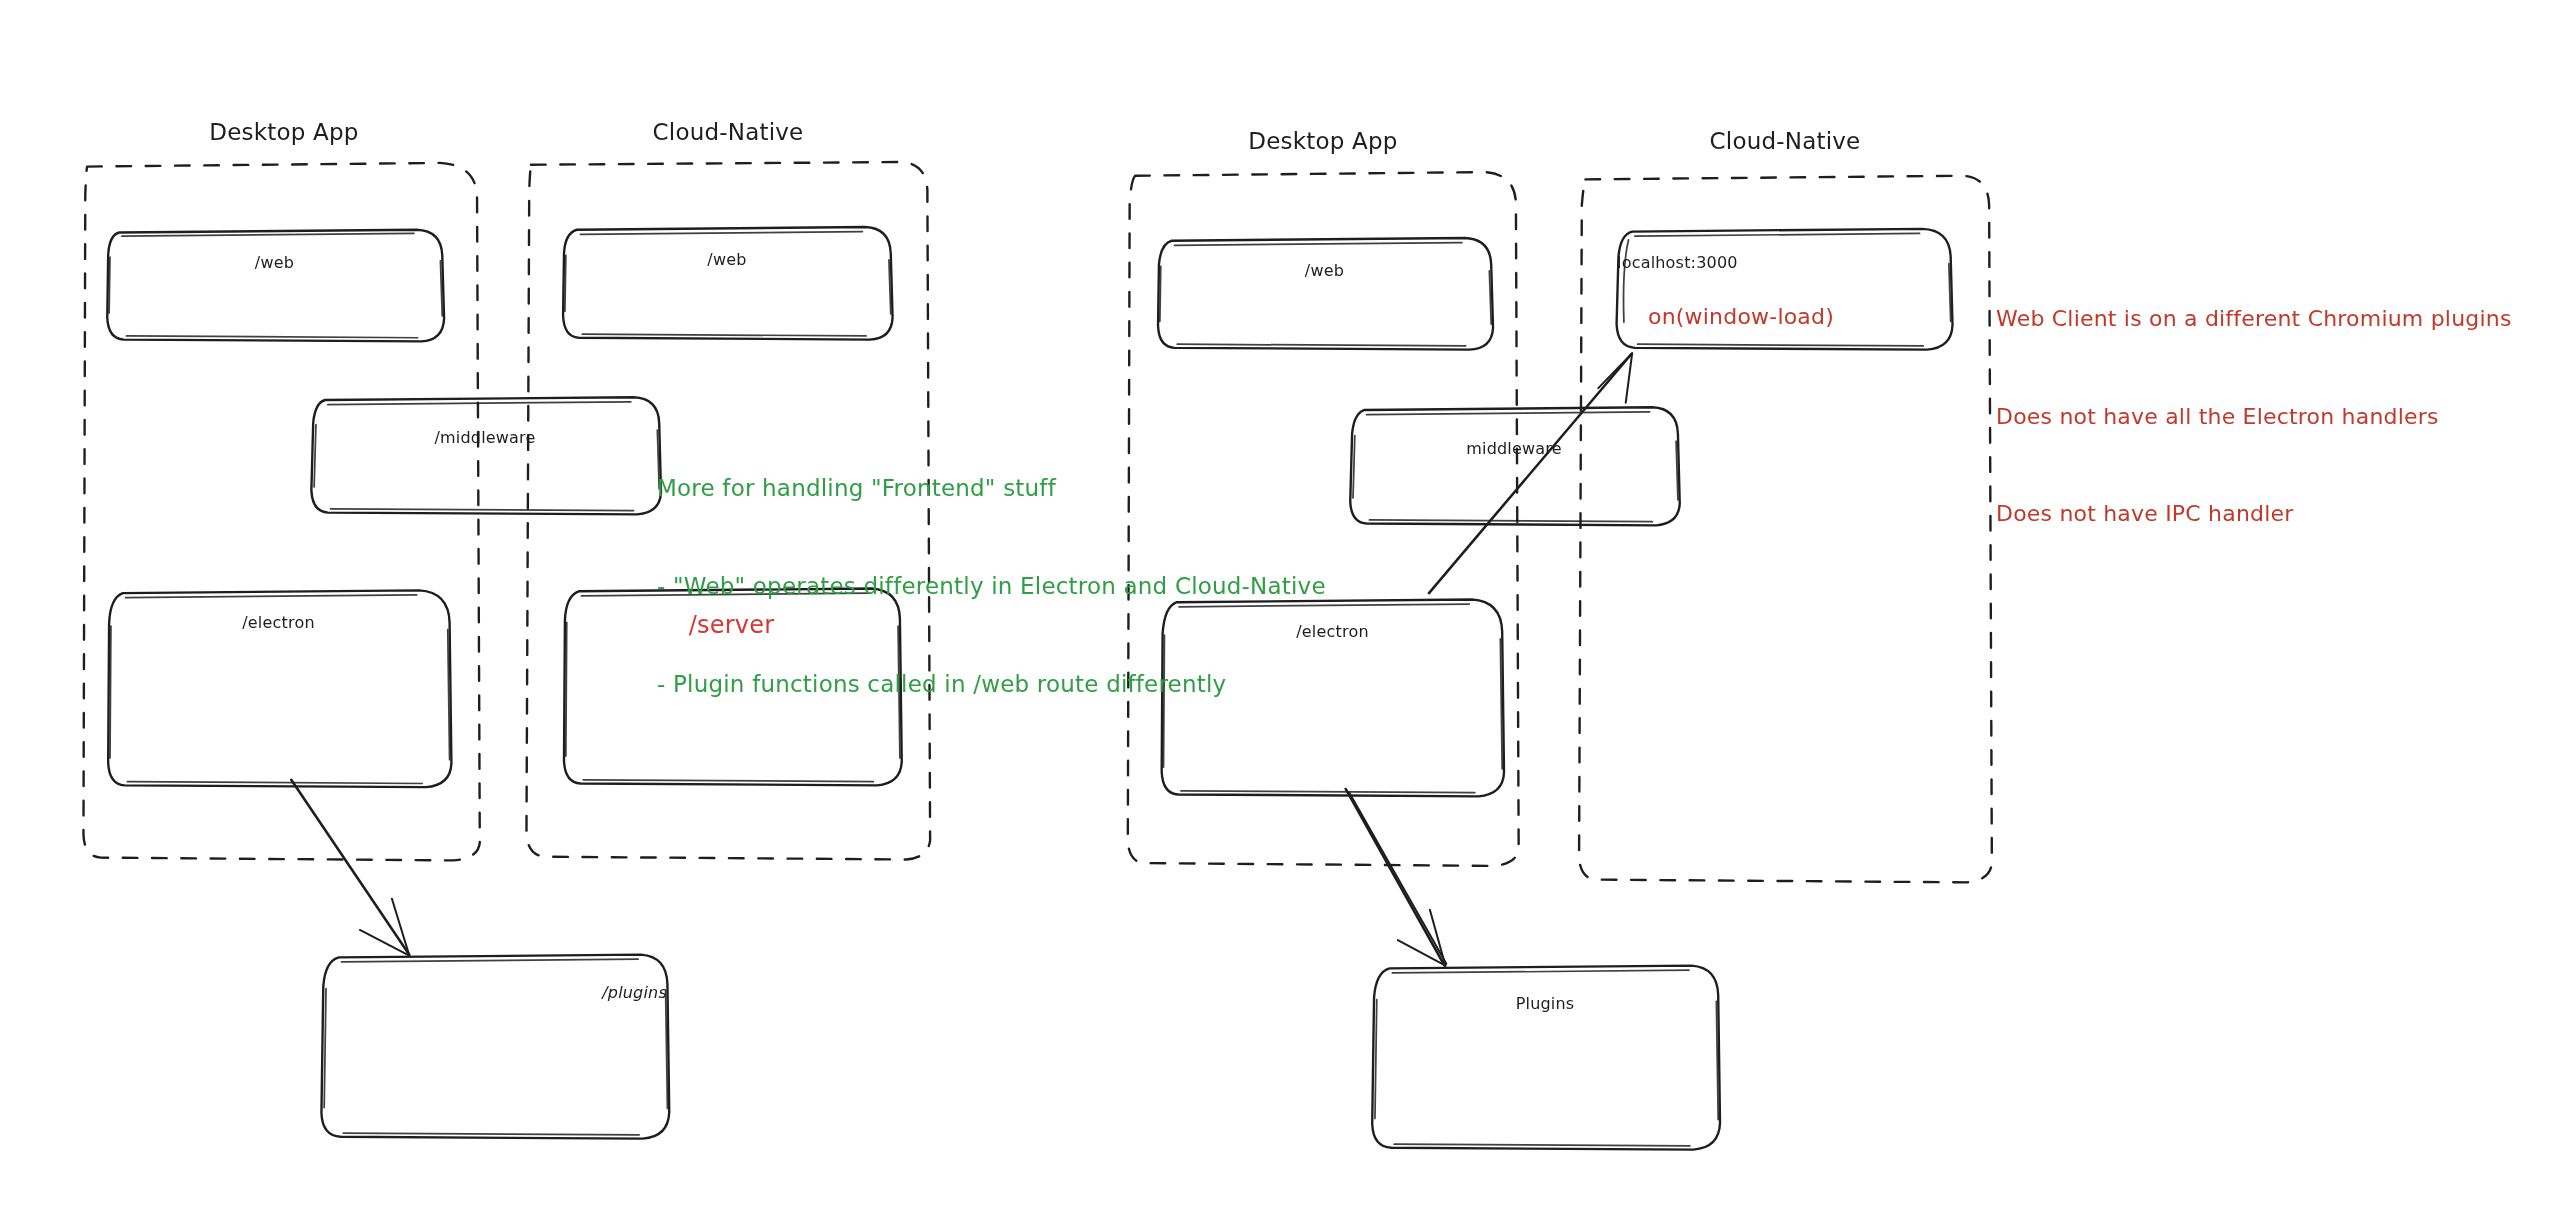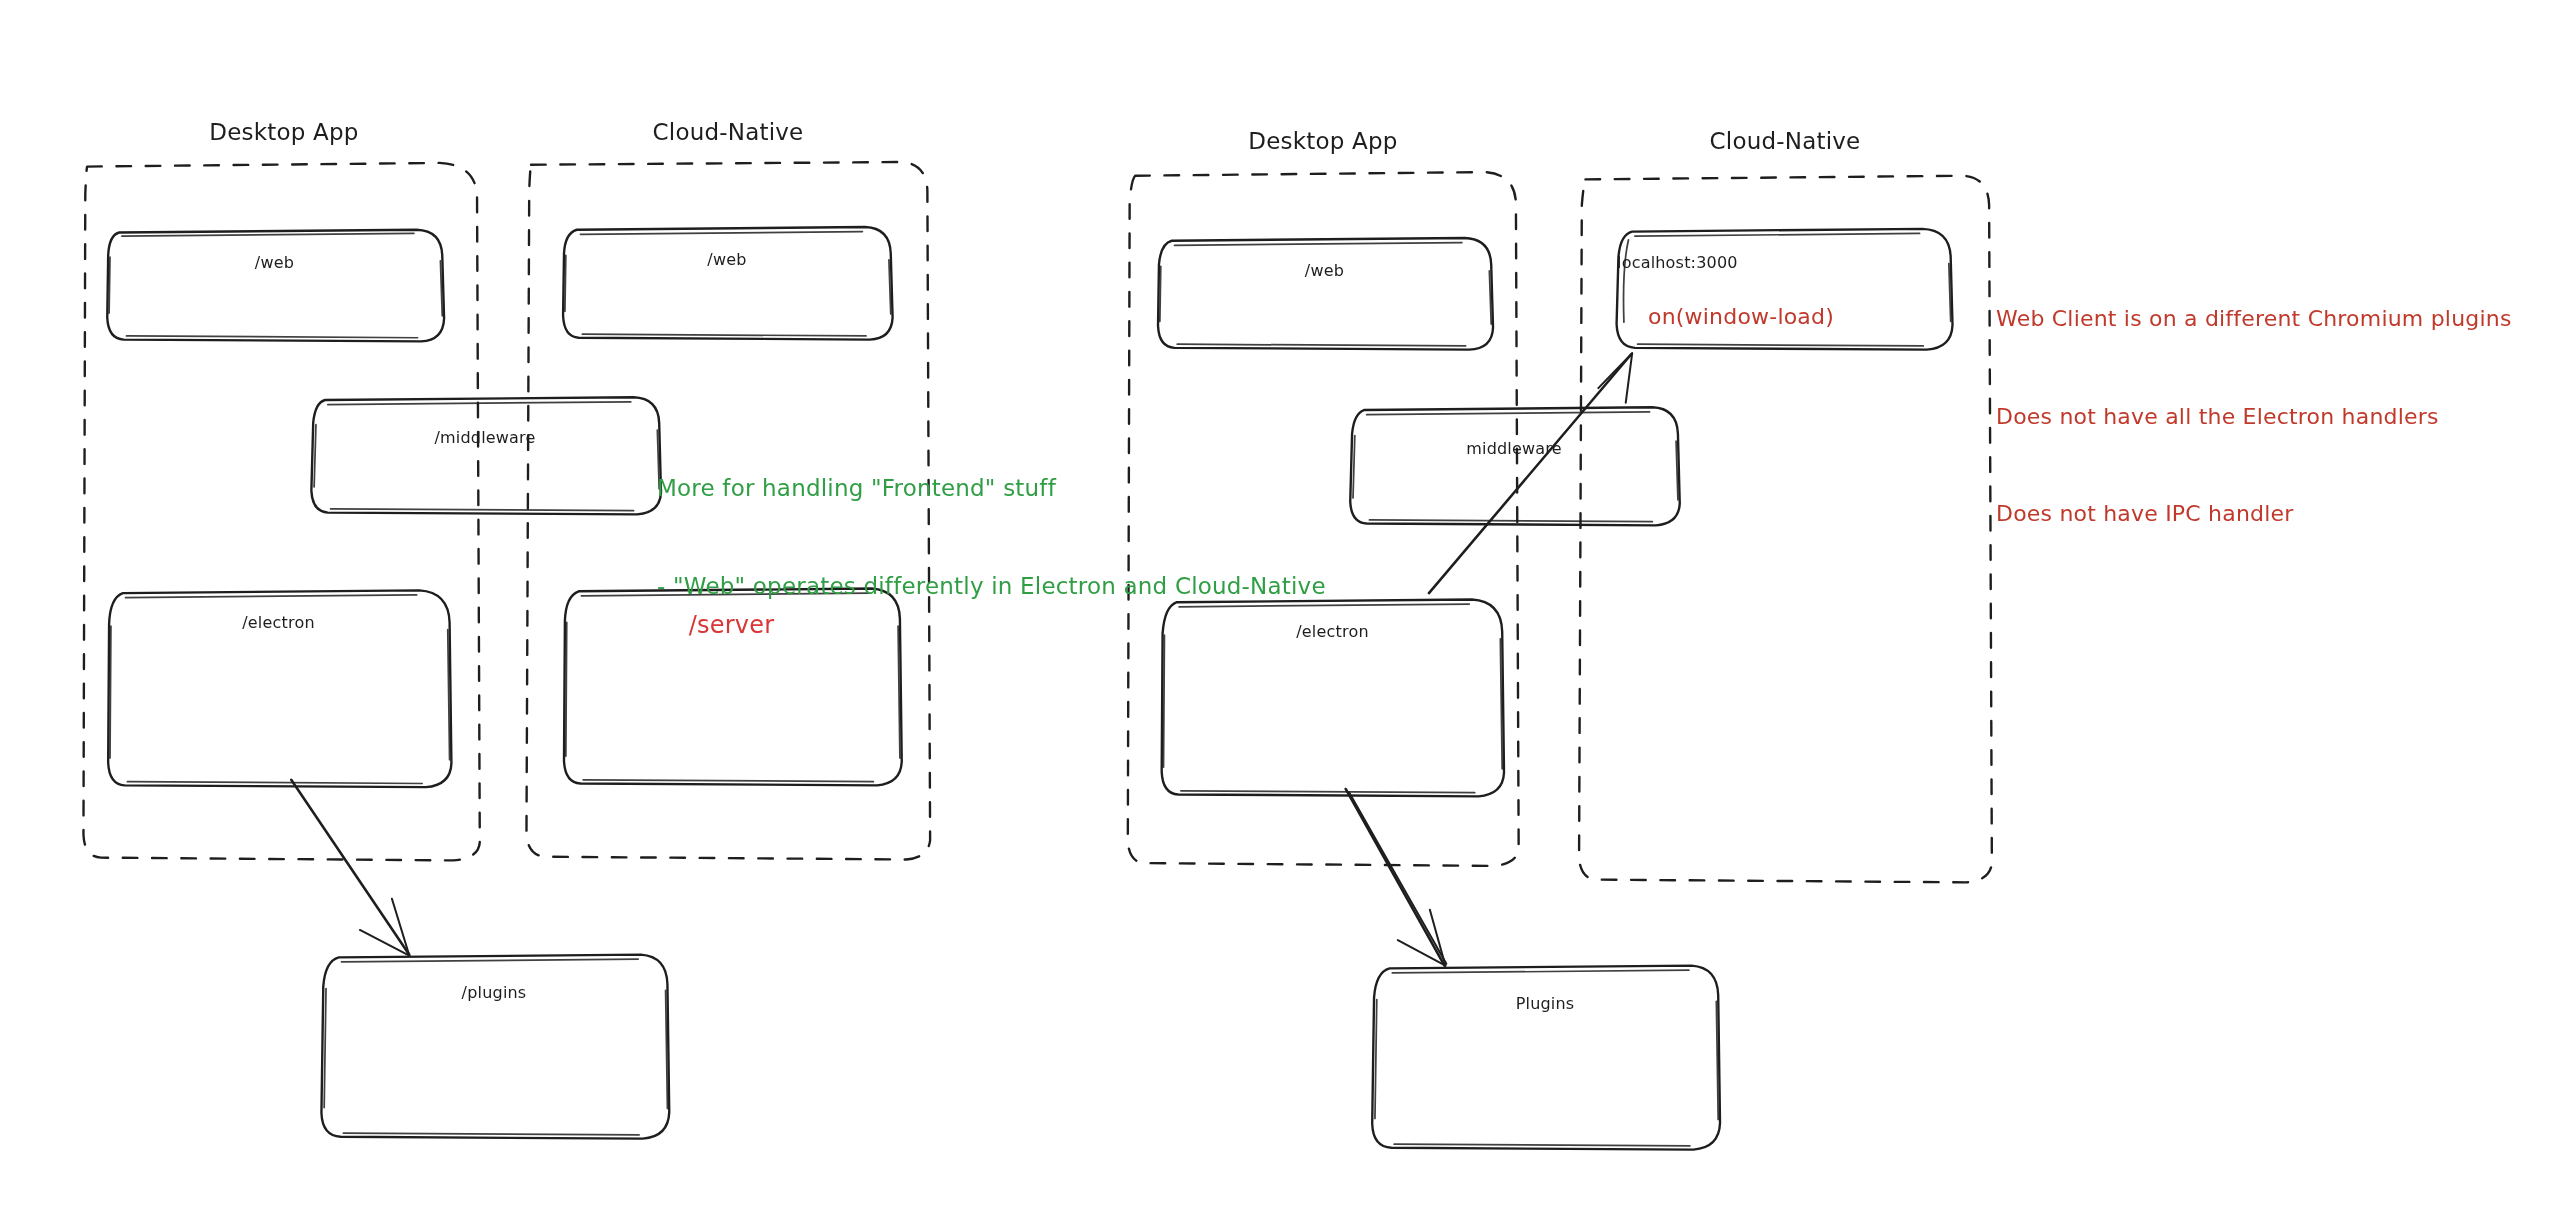--- a/index.html
+++ b/index.html
@@ -168,37 +168,38 @@
   </svg>
 
   <div class="txt group-label" style="left:188px; top:117px; width:192px;">Desktop App</div>
   <div class="txt group-label" style="left:632px; top:117px; width:192px;">Cloud-Native</div>
 
   <div class="txt node-label" style="left:107px; top:252px; width:335px; text-align:center;">/web</div>
   <div class="txt node-label" style="left:563px; top:249px; width:328px; text-align:center;">/web</div>
   <div class="txt node-label" style="left:311px; top:427px; width:348px; text-align:center;">/middleware</div>
   <div class="txt node-label" style="left:108px; top:612px; width:341px; text-align:center;">/electron</div>
   <div class="txt node-label-red" style="left:564px; top:610px; width:335px; text-align:center;">/server</div>
-  <div class="txt node-label" style="left:321px; top:982px; width:346px; text-align:center;">/plugins</div>
+  <div class="txt node-label" style="left:321px; top:982px; width:346px; text-align:right;font-style:italic;">/plugins</div>
 
   <div class="txt group-label" style="left:1227px; top:126px; width:192px;">Desktop App</div>
   <div class="txt group-label" style="left:1689px; top:126px; width:192px;">Cloud-Native</div>
 
   <div class="txt node-label" style="left:1158px; top:260px; width:333px; text-align:center;">/web</div>
 
   <div class="txt node-label" style="left:1617px; top:252px; width:335px; text-align:left;">localhost:3000</div>
   <div class="txt node-sub-red" style="left:1648px; top:302px; width:304px; text-align:left;">on(window-load)</div>
 
   <div class="txt node-label" style="left:1350px; top:438px; width:328px; text-align:center;">middleware</div>
   <div class="txt node-label" style="left:1162px; top:621px; width:341px; text-align:center;">/electron</div>
   <div class="txt node-label" style="left:1372px; top:993px; width:346px; text-align:center;">Plugins</div>
 
   <div class="txt note-green" style="left:657px; top:407px; width:723px;">
     <div>More for handling "Frontend" stuff</div>
     <div>- "Web" operates differently in Electron and Cloud-Native</div>
+    <div>- Plugin functions called in /web route differently</div>
   </div>
 
   <div class="txt note-red" style="left:1996px; top:238px; width:568px;">
     <div>Web Client is on a different Chromium plugins</div>
     <div>Does not have all the Electron handlers</div>
     <div>Does not have IPC handler</div>
   </div>
 
 </div>
 

